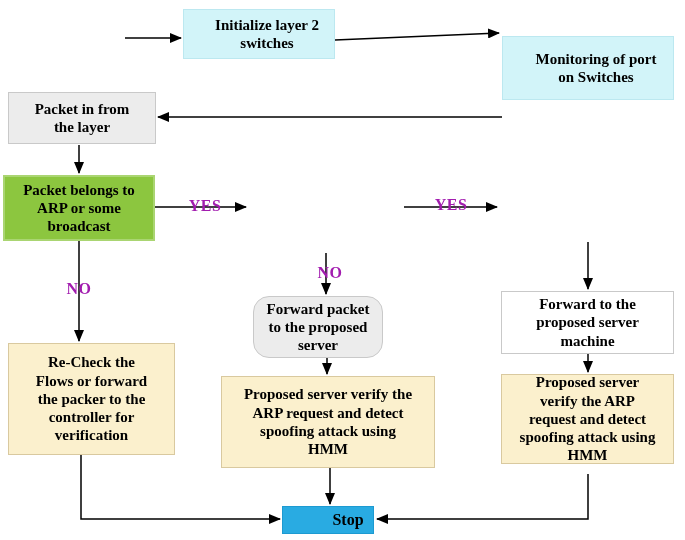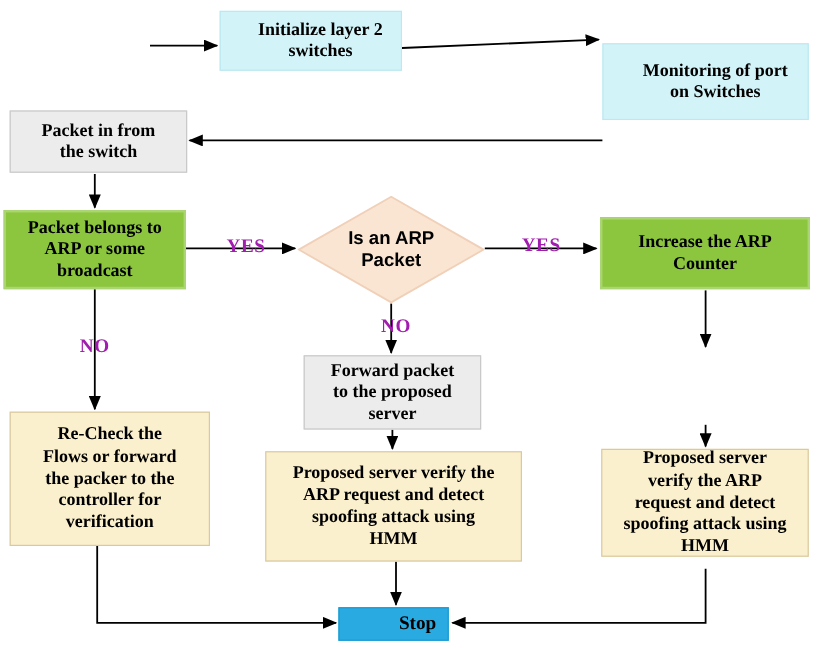--- a/index.html
+++ b/index.html
@@ -64,41 +64,35 @@
 
 
   <div class="node cyan" style="left:183px; top:9px; width:152px; height:50px;">Initialize layer 2
 switches</div>
 
   <div class="node cyan" style="left:502px; top:4px; width:172px; height:64px;margin-top:32px;">Monitoring of port
 on Switches</div>
 
 
   <div class="node gray" style="left:8px; top:92px; width:148px; height:52px;">Packet in from
-the switch</div>
+the layer</div>
 
   <div class="node green" style="left:3px; top:175px; width:152px; height:66px;">Packet belongs to
 ARP or some
 broadcast</div>
 
-  <div class="diamond" style="left:248px; top:163px; width:156px; height:90px;">
-    <svg width="156" height="90" viewBox="0 0 156 90">
-      <polygon points="78,1 155,45 78,89 1,45" fill="#FAE5D3" stroke="#F0D0B8" stroke-width="1.5"></polygon>
-    </svg>
-    <div class="dlabel">Is an ARP
-Packet</div>
-  </div>
 
-  <div class="node green" style="left:500px; top:181px; width:175px; height:60px;">Increase the ARP
-Counter</div>
 
-  <div class="node gray" style="left:253px; top:296px; width:148px; height:62px;">Forward packet
+  <div class="node gray" style="left:253px; top:296px; width:130px; height:62px;border-radius:16px;">Forward packet
 to the proposed
 server</div>
 
+  <div class="node white" style="left:501px; top:291px; width:173px; height:63px;">Forward to the
+proposed server
+machine</div>
 
   <div class="node yellow" style="left:8px; top:343px; width:167px; height:112px;">Re-Check the
 Flows or forward
 the packer to the
 controller for
 verification</div>
 
   <div class="node yellow" style="left:221px; top:376px; width:214px; height:92px;">Proposed server verify the
 ARP request and detect
 spoofing attack using

